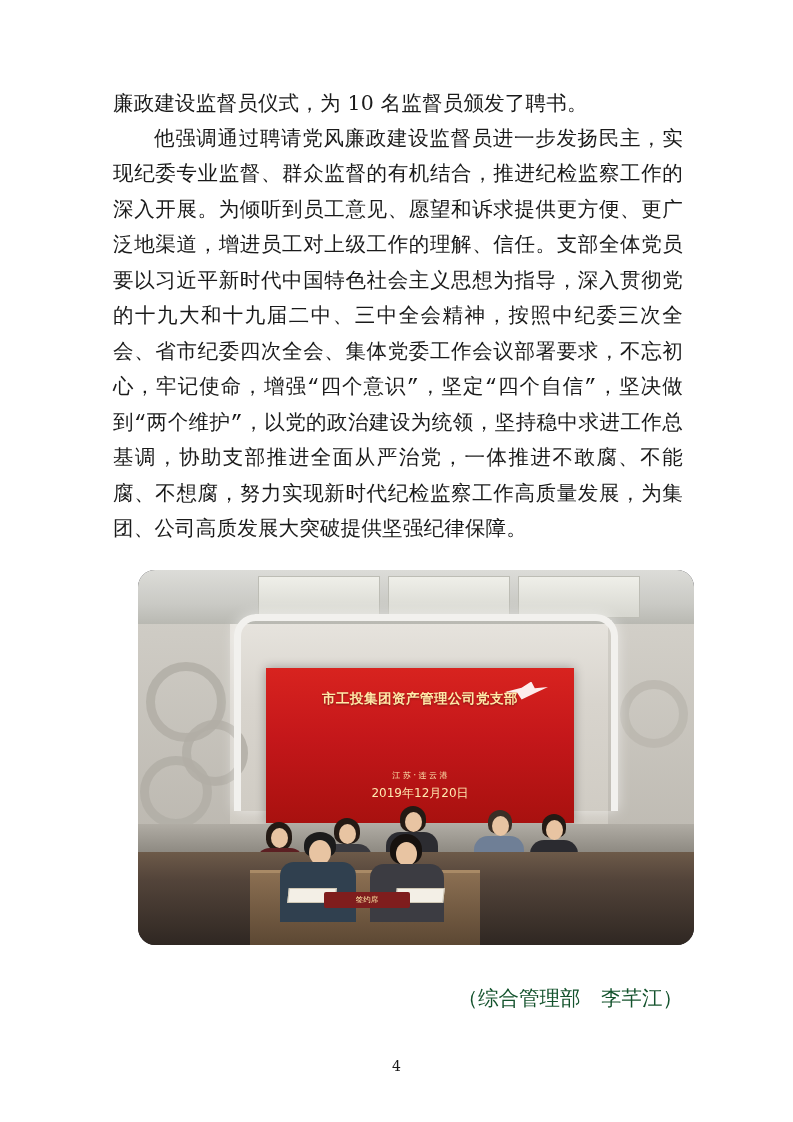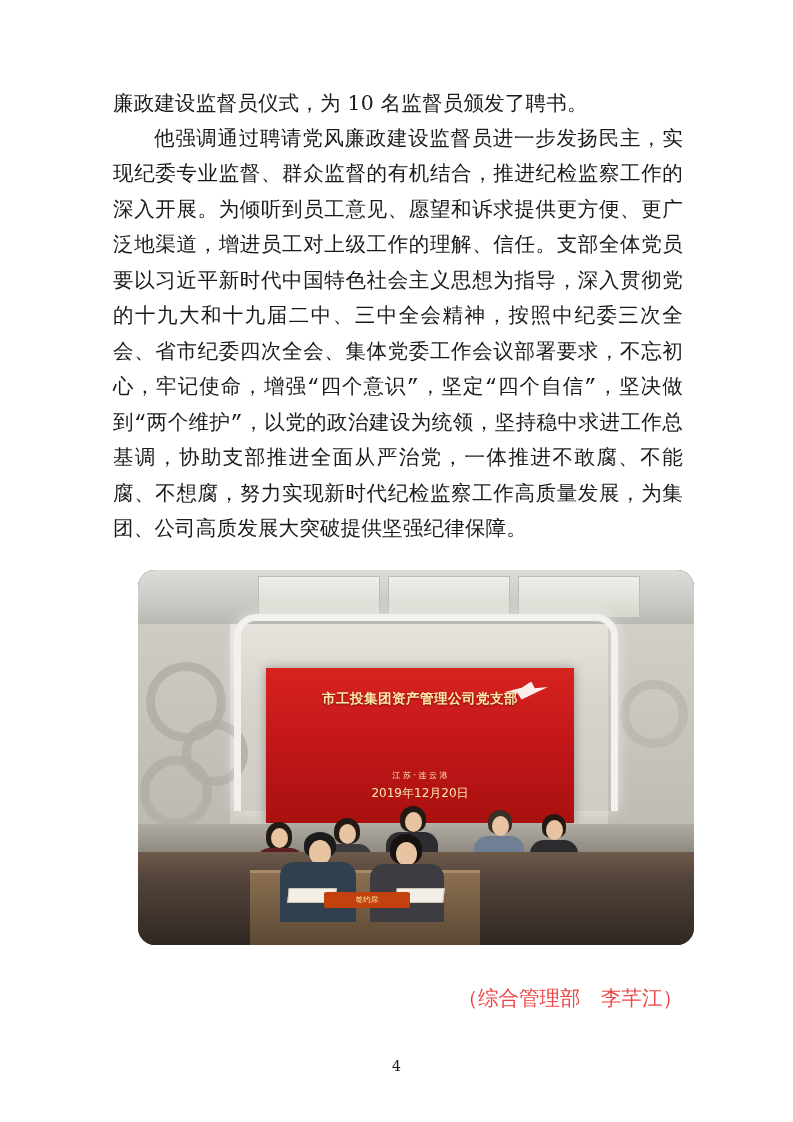--- a/index.html
+++ b/index.html
@@ -150,33 +150,33 @@
   }
   .ph-nameplate {
     position: absolute; height: 9px; background: #e9e6df; border: 1px solid #b9b2a4;
   }
   .ph-book {
     position: absolute; height: 13px; background: #f3efe6; border: 1px solid #cfc7b4;
     transform: skewX(-6deg);
   }
   .ph-redbanner {
     position: absolute; left: 186px; top: 322px; width: 86px; height: 16px;
-    background: #c2410c; border-radius: 2px;
+    background: #7f1d1d; border-radius: 2px;
   }
   .ph-redbanner span {
     display: block; text-align: center; color: #ffe9a8; font-size: 7.5px;
     line-height: 16px; font-family: "DejaVu Sans","Liberation Sans",sans-serif;
   }
   .caption {
     margin-top: 36px;
   }
   .sign-line {
     font-size: 20.5px;
     line-height: 35.5px;
-    color: #ef4444;
+    color: #14532d;
     text-align: right;
     margin: 0;
     font-family: "DejaVu Serif", "Liberation Serif", serif;
   }
   .page-number {
     position: absolute;
     left: 0; right: 0;
     bottom: 48px;
     text-align: center;
     font-size: 14px;

